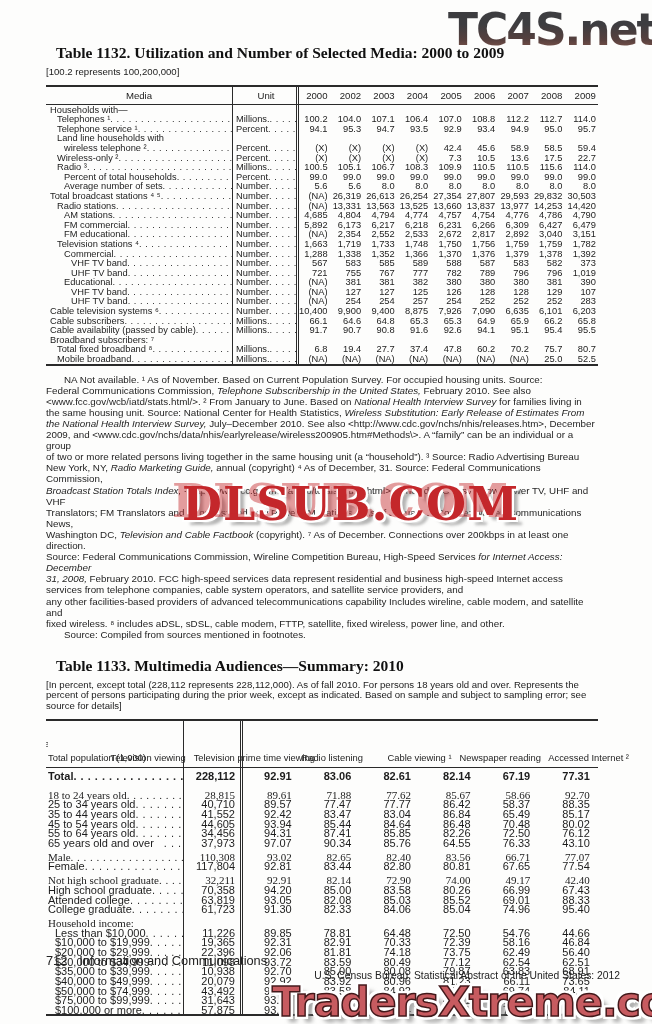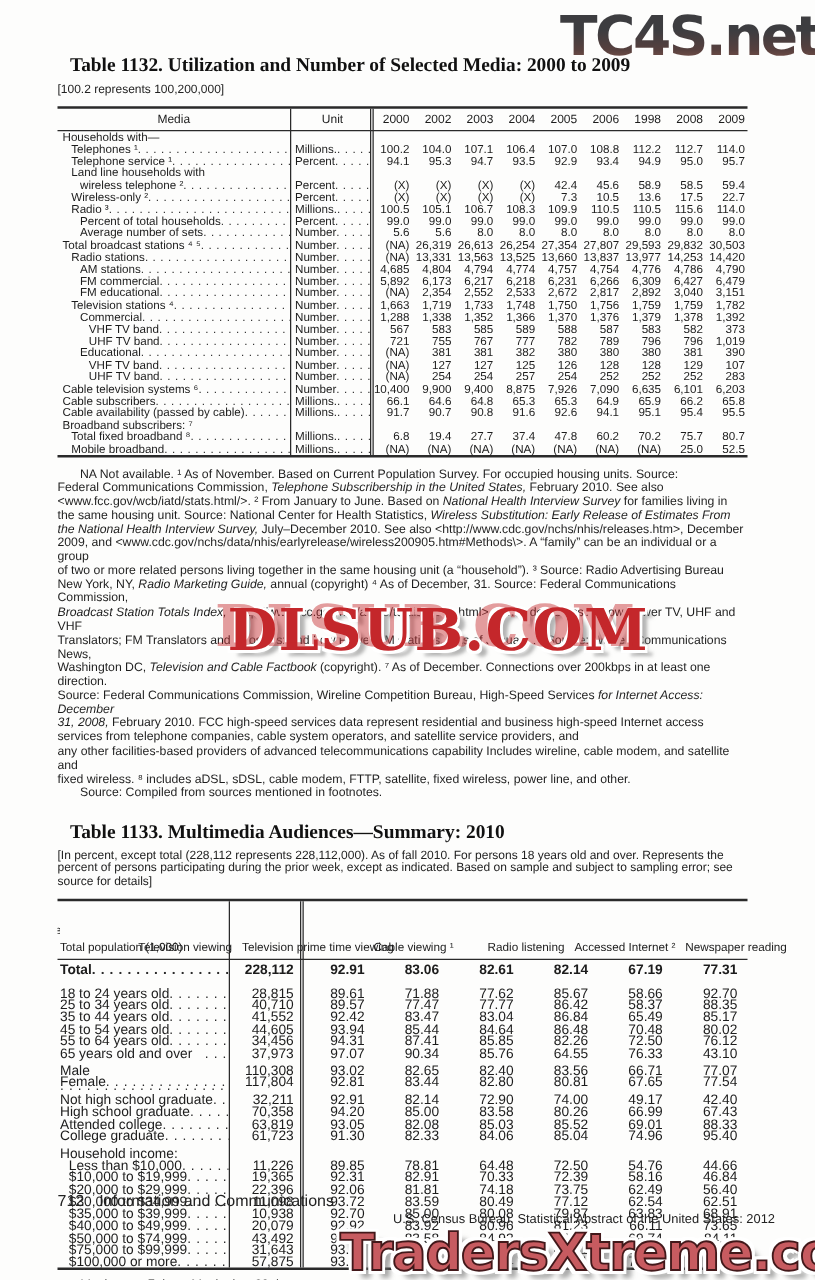--- a/index.html
+++ b/index.html
@@ -47,21 +47,21 @@
   .lbl{white-space:nowrap;}
   
   .fnotes{font-size:9.8px;line-height:11.1px;margin-top:8px;color:#1e1e1e;}
   .fnotes .ind{text-indent:18px;}
   .fn2{font-size:9.8px;line-height:10.6px;margin-top:7px;color:#1e1e1e;}
   .fn2 .ind{text-indent:18px;}
   
   #t1133 .t-head{height:46px;font-size:9.4px;align-items:stretch;}
   #t1133 .t-row{height:9.7px;font-size:11px;}
   #t1133 .t-row.total{height:14px;font-weight:700;padding:2px 0 1px 0;}
-  #t1133 .t-row.gap{margin-top:4px;}
+  #t1133 .t-row.gap{margin-top:4px;font-family:Liberation Serif, serif;}
   .c-item{width:137px;display:flex;overflow:hidden;box-sizing:border-box;padding-left:2px;}
   .c-pop{width:57px;text-align:right;box-sizing:border-box;padding-right:5px;white-space:nowrap;}
   .c-vals6{flex:1;display:flex;}
   .c-vals6 .cell{width:16.66%;text-align:right;box-sizing:border-box;padding-right:8px;white-space:nowrap;}
   #t1133 .t-head .c-item{align-items:center;justify-content:center;}
   #t1133 .t-head .c-pop,#t1133 .t-head .cell{display:flex;flex-direction:column;justify-content:flex-end;
         text-align:right;line-height:10.6px;padding-bottom:3px;}
   
   .footer-line{position:absolute;left:46px;top:953px;font-size:12.8px;color:#222;}
   .footer-line .pgnum{margin-right:12px;}
@@ -89,21 +89,21 @@
         <div class="c-unit">
             <span>Unit</span>
           </div>
         <div class="c-vals" id="t1132-years">
             <div class="cell">2000</div>
             <div class="cell">2002</div>
             <div class="cell">2003</div>
             <div class="cell">2004</div>
             <div class="cell">2005</div>
             <div class="cell">2006</div>
-            <div class="cell">1998</div>
+            <div class="cell">2007</div>
             <div class="cell">2008</div>
             <div class="cell">2009</div>
           </div>
       </div>
       <div id="t1132-body">
           <div class="t-row">
             <div class="c-media" style="padding-left: 4px;">
               <span class="lbl">Households with—</span>
             </div>
             <div class="c-unit"></div>
@@ -685,24 +685,24 @@
 
     <div class="tbl" id="t1133">
       <div class="vline" style="left:137px"></div>
       <div class="vline dbl" style="left:194px"></div>
       <div class="t-head" id="t1133-head">
           <div class="c-item">Item</div>
           <div class="c-pop">Total population (1,000)</div>
           <div class="c-vals6">
             <div class="cell">Television viewing</div>
             <div class="cell">Television prime time viewing</div>
+            <div class="cell">Radio listening</div>
             <div class="cell">Cable viewing ¹</div>
-            <div class="cell">Radio listening</div>
+            <div class="cell">Newspaper reading</div>
             <div class="cell">Accessed Internet ²</div>
-            <div class="cell">Newspaper reading</div>
           </div>
         </div>
       <div id="t1133-body">
           <div class="t-row total">
             <div class="c-item" style="padding-left: 2px;">
               <span class="lbl">Total</span>
               <span class="dots"> . . . . . . . . . . . . . . . . . . . . . . . . . . . . . . . . . . . . . . . . . . . . . . . . . . . . . . . . . . . . . . . . . . . . . . . . . . . . . . . .</span>
             </div>
             <div class="c-pop">228,112</div>
             <div class="c-vals6">
@@ -798,21 +798,21 @@
             <div class="c-vals6">
               <div class="cell">97.07</div>
               <div class="cell">90.34</div>
               <div class="cell">85.76</div>
               <div class="cell">64.55</div>
               <div class="cell">76.33</div>
               <div class="cell">43.10</div>
             </div>
           </div>
           <div class="t-row gap">
-            <div class="c-item" style="padding-left: 2px; flex-direction: column;">
+            <div class="c-item" style="padding-left: 2px;">
               <span class="lbl">Male</span>
               <span class="dots"> . . . . . . . . . . . . . . . . . . . . . . . . . . . . . . . . . . . . . . . . . . . . . . . . . . . . . . . . . . . . . . . . . . . . . . . . . . . . . . . .</span>
             </div>
             <div class="c-pop">110,308</div>
             <div class="c-vals6">
               <div class="cell">93.02</div>
               <div class="cell">82.65</div>
               <div class="cell">82.40</div>
               <div class="cell">83.56</div>
               <div class="cell">66.71</div>

